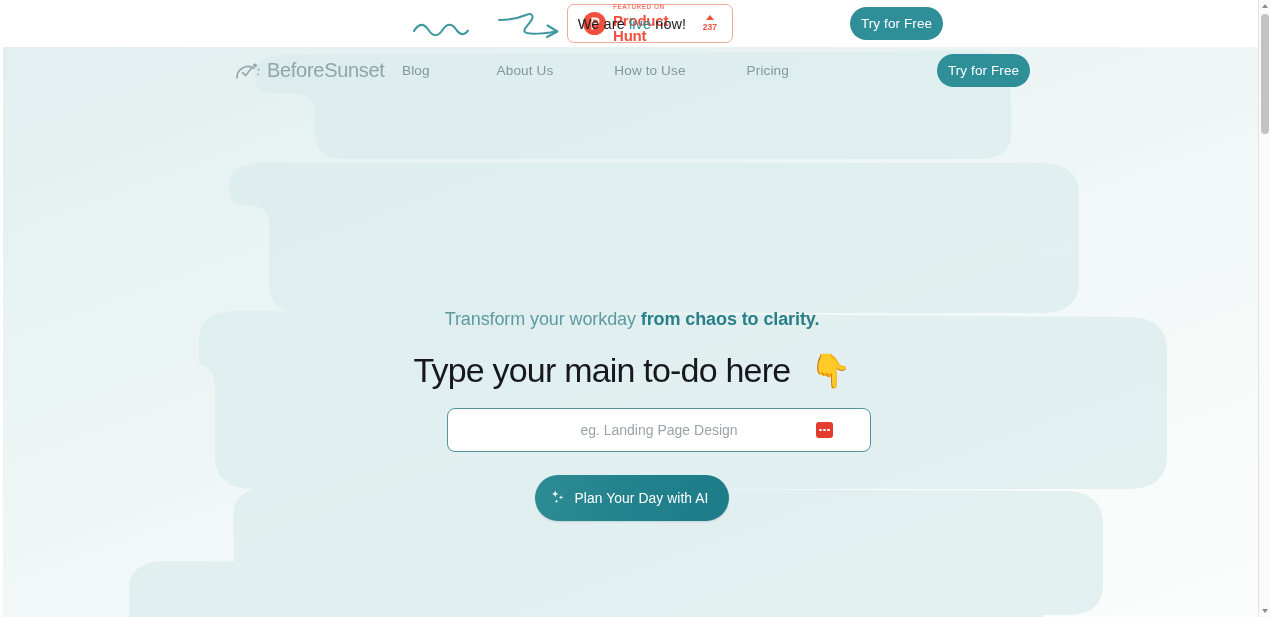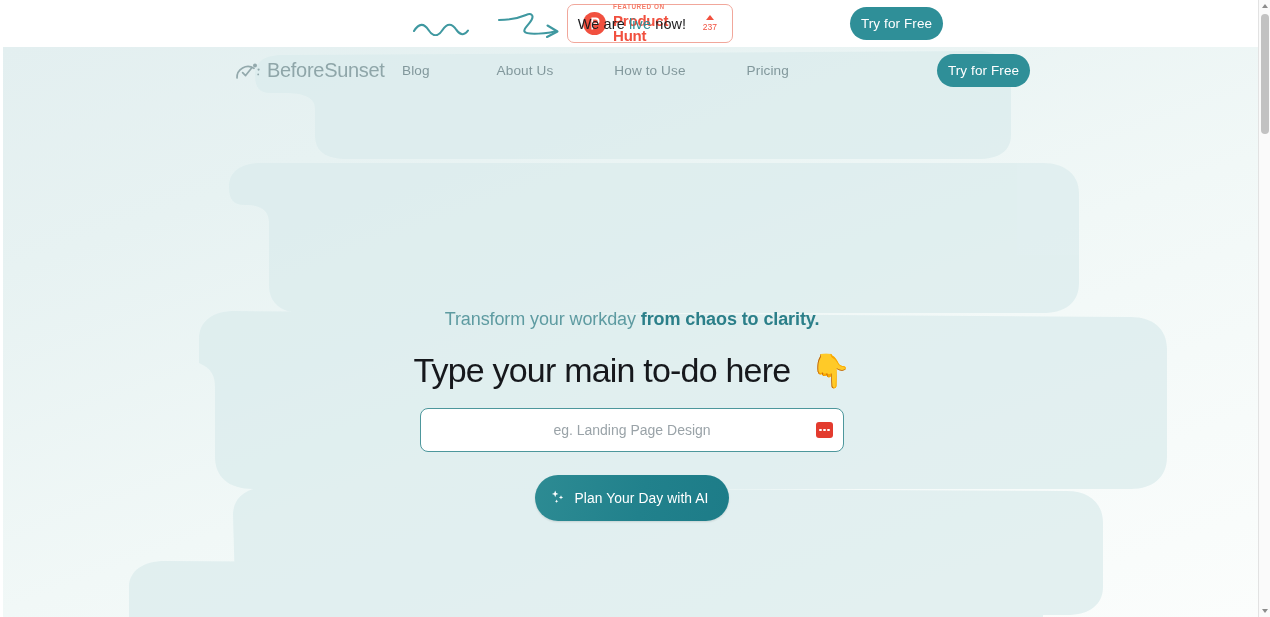--- a/index.html
+++ b/index.html
@@ -117,21 +117,21 @@
     display: flex; flex-direction: column; align-items: center;
     flex: 0 0 auto; margin-left: 2px;
   }
   .ph-tri {
     width: 0; height: 0;
     border-left: 4.5px solid transparent;
     border-right: 4.5px solid transparent;
     border-bottom: 5.5px solid #f1503f;
     margin-bottom: 2px;
   }
-  .ph-count { font-size: 8.5px; color: #f1503f; font-weight: normal; }
+  .ph-count { font-size: 8.5px; color: #f1503f; font-weight: bold; }
 
   .btn-teal {
     background: #2f8f98;
     color: #ffffff;
     border: none;
     border-radius: 999px;
     font-size: 13.5px;
     font-family: "Liberation Sans", sans-serif;
     cursor: pointer;
     letter-spacing: .1px;
@@ -252,20 +252,21 @@
     height: 100%;
     border: 1.7px solid #4d979c;
     border-radius: 8px;
     background: #ffffff;
     outline: none;
     font-size: 14px;
     font-family: "Liberation Sans", sans-serif;
     color: #3c4347;
     text-align: center;
     padding: 8px 40px;
+    margin-left: 27px;
   }
   .search-input::placeholder { color: #9aa3a8; text-align: center; }
   .input-action {
     position: absolute;
     right: 11px;
     top: 50%;
     transform: translateY(-50%);
     width: 17px; height: 16px;
     border-radius: 3px;
     background: #e33b2e;

